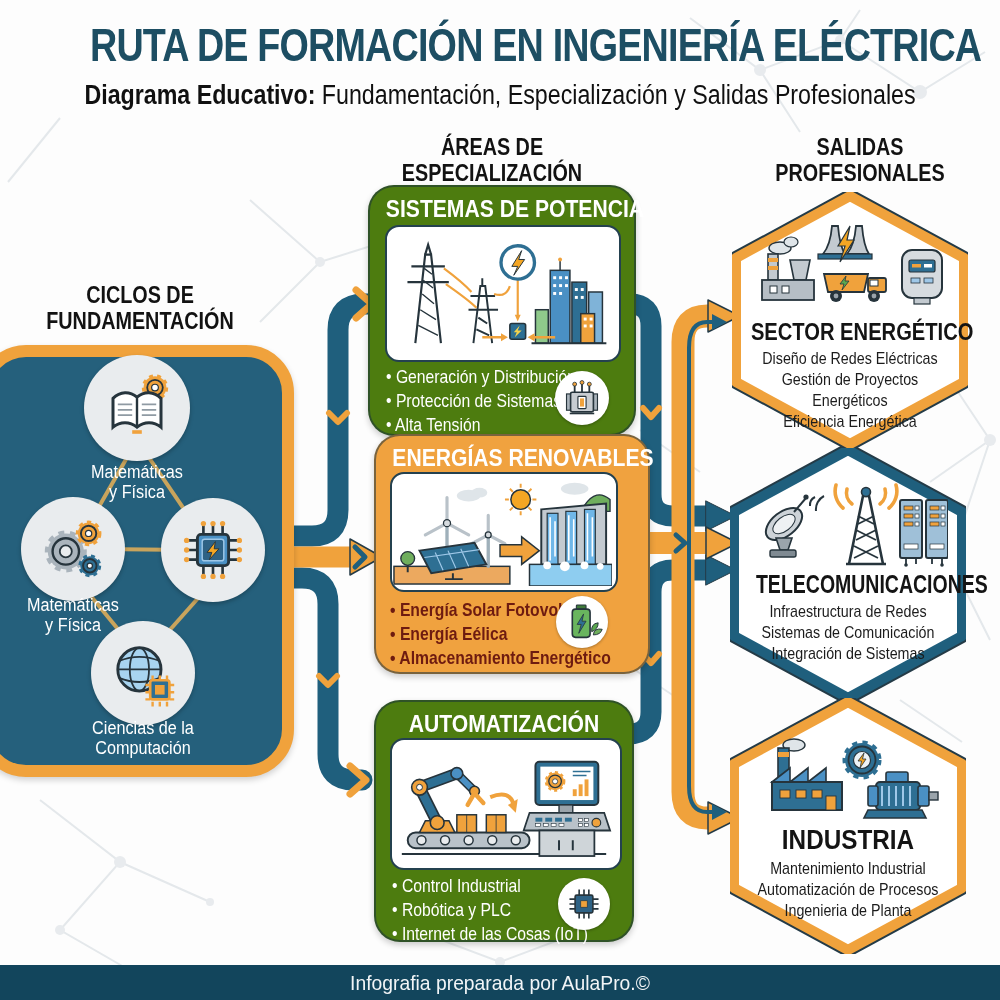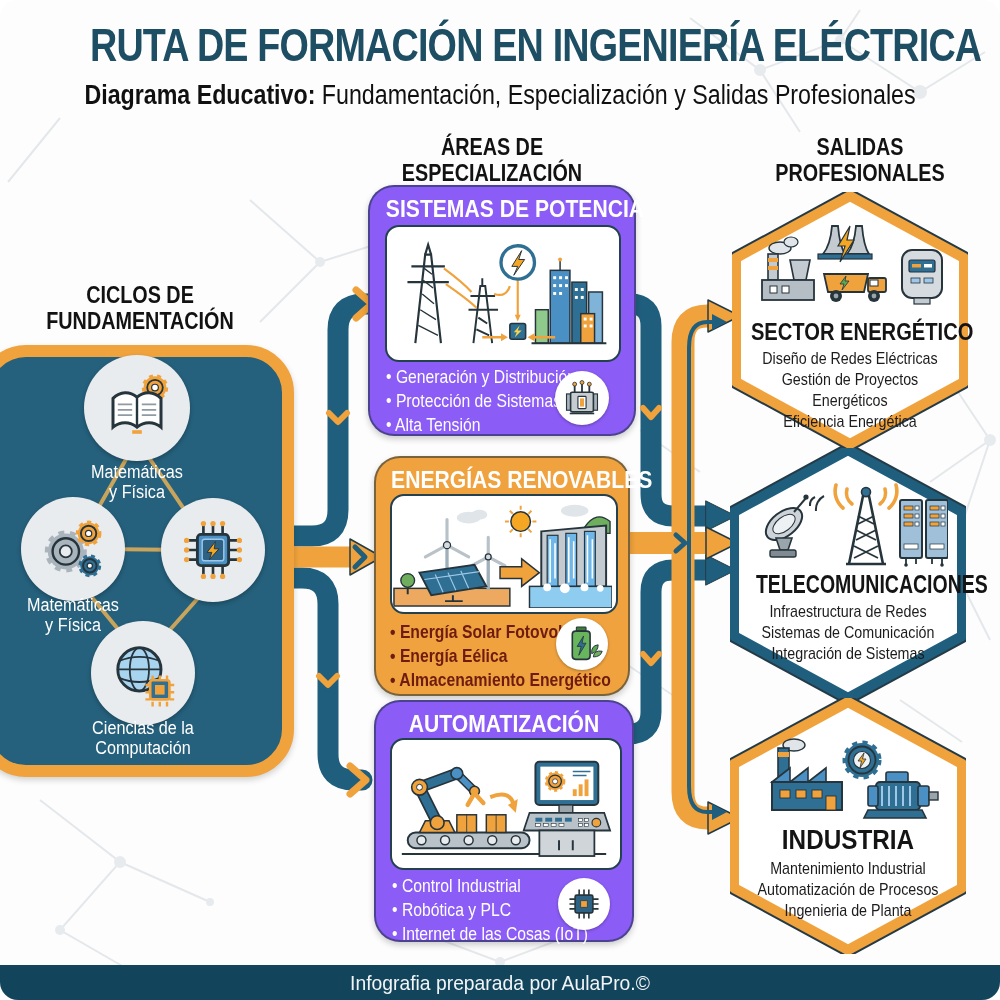--- a/index.html
+++ b/index.html
@@ -1,17 +1,17 @@
 <!DOCTYPE html>
 <html><head>
 <meta charset="utf-8">
 <style>
   html,body{margin:0;padding:0;background:#ffffff;}
   #canvas{position:relative;width:1000px;height:1000px;overflow:hidden;background:#fdfdfd;
-          font-family:"Liberation Sans", sans-serif;border-radius:18px;}
+          font-family:"Liberation Sans", sans-serif;}
   .abs{position:absolute;}
   .cx{text-align:center;}
   .condT{transform:scaleX(.82);transform-origin:50% 50%;}
   .condH{transform:scaleX(.86);transform-origin:50% 50%;}
 
   
   .title{left:0;top:18px;width:1000px;font-size:46px;font-weight:bold;color:#1d4e63;
          letter-spacing:-1px;white-space:nowrap;}
   .subtitle{left:0;top:80px;width:1000px;font-size:27px;color:#101010;white-space:nowrap;
             transform:scaleX(.86);transform-origin:50% 50%;}
@@ -22,21 +22,21 @@
   
   .fbox{left:-22px;top:345px;width:292px;height:408px;background:#25607c;
         border:12px solid #f0a23c;border-radius:48px;box-shadow:0 3px 6px rgba(0,0,0,.18);}
   .node{background:#e9ecee;border-radius:50%;box-shadow:0 2px 4px rgba(0,0,0,.25);
         display:flex;align-items:center;justify-content:center;}
   .nlabel{color:#ffffff;font-size:18px;line-height:20px;white-space:nowrap;
           transform:scaleX(.9);transform-origin:50% 50%;}
 
   
   .card{border-radius:26px;border:2px solid rgba(23,48,60,.55);box-shadow:0 3px 6px rgba(0,0,0,.2);}
-  .card.teal{background:#8b5cf6;}
+  .card.teal{background:#4d7c0f;}
   .card.orange{background:#f0a23f;}
   .cardTitle{left:0;top:8px;width:100%;font-size:24px;font-weight:bold;color:#ffffff;
              white-space:nowrap;transform:scaleX(.88);transform-origin:50% 50%;}
   .panel{background:#ffffff;border:2px solid #24414f;border-radius:14px;overflow:hidden;}
   .bullets{font-size:18.5px;line-height:24px;white-space:nowrap;transform:scaleX(.85);
            transform-origin:0 0;}
   .bullets.white{color:#ffffff;}
   .bullets.maroon{color:#6e1b10;font-weight:bold;}
   .bullets div::before{content:"• ";}
   .iconCircle{background:#ffffff;border-radius:50%;box-shadow:0 1px 3px rgba(0,0,0,.3);
@@ -301,21 +301,21 @@
         <circle cx="36" cy="10" r="2.4" fill="#f0a23c" stroke="#26343c" stroke-width="1"></circle>
         <rect x="8" y="22" width="5" height="20" fill="#aab4bc" stroke="#26343c" stroke-width="1.4"></rect>
         <rect x="41" y="22" width="5" height="20" fill="#aab4bc" stroke="#26343c" stroke-width="1.4"></rect>
         <rect x="13" y="20" width="28" height="24" rx="2" fill="#c7ccd1" stroke="#26343c" stroke-width="2"></rect>
         <rect x="22" y="25" width="10" height="15" rx="1" fill="#ffffff" stroke="#26343c" stroke-width="1.4"></rect>
         <rect x="24.5" y="27.5" width="5" height="10" fill="#f0a23c"></rect>
       </svg>
     </div>
   </div>
 
-  <div class="abs card orange" style="left:374px;top:456px;width:252px;height:236px;">
+  <div class="abs card orange" style="left:374px;top:434px;width:252px;height:236px;padding-left:20px;">
     <div class="abs cx cardTitle">ENERGÍAS RENOVABLES</div>
     <div class="abs panel" style="left:14px;top:36px;width:224px;height:116px;">
       <svg width="220" height="112" viewBox="0 0 224 114">
         <ellipse cx="78" cy="22" rx="12" ry="6" fill="#dfe5e9"></ellipse>
         <ellipse cx="89" cy="19" rx="8" ry="5" fill="#dfe5e9"></ellipse>
         <ellipse cx="186" cy="15" rx="14" ry="6" fill="#dfe5e9"></ellipse>
         <path d="M196,32 Q208,14 222,26 L222,38 H196 Z" fill="#6fae5d" stroke="#26343c" stroke-width="1.4"></path>
         <circle cx="131" cy="26" r="10" fill="#f5a623" stroke="#26343c" stroke-width="1.5"></circle>
         <g stroke="#f0a23c" stroke-width="2">
           <path d="M131,10 V14 M131,38 V42 M115,26 H119 M143,26 H147 M120,15 L123,18 M139,34 L142,37 M142,15 L139,18 M123,34 L120,37"></path>

